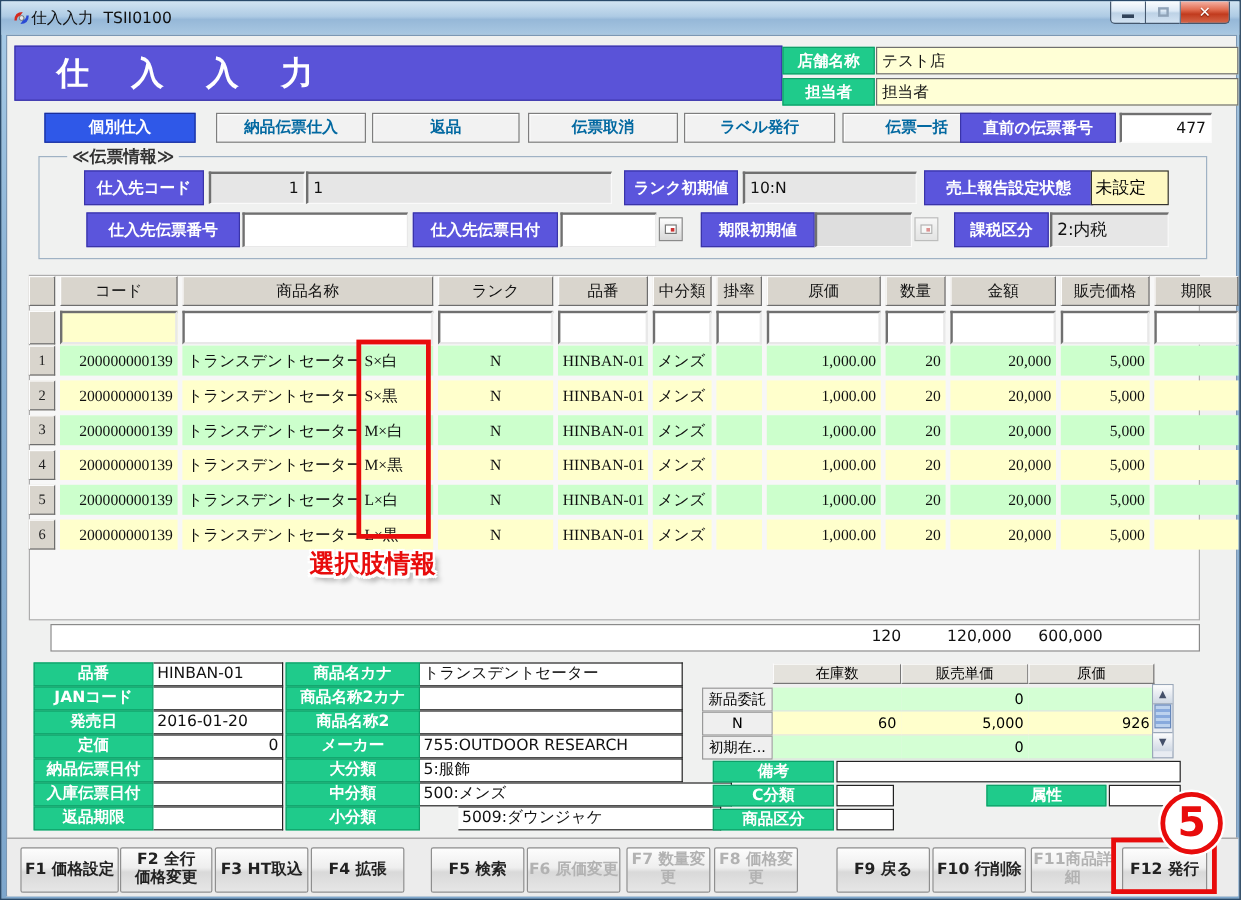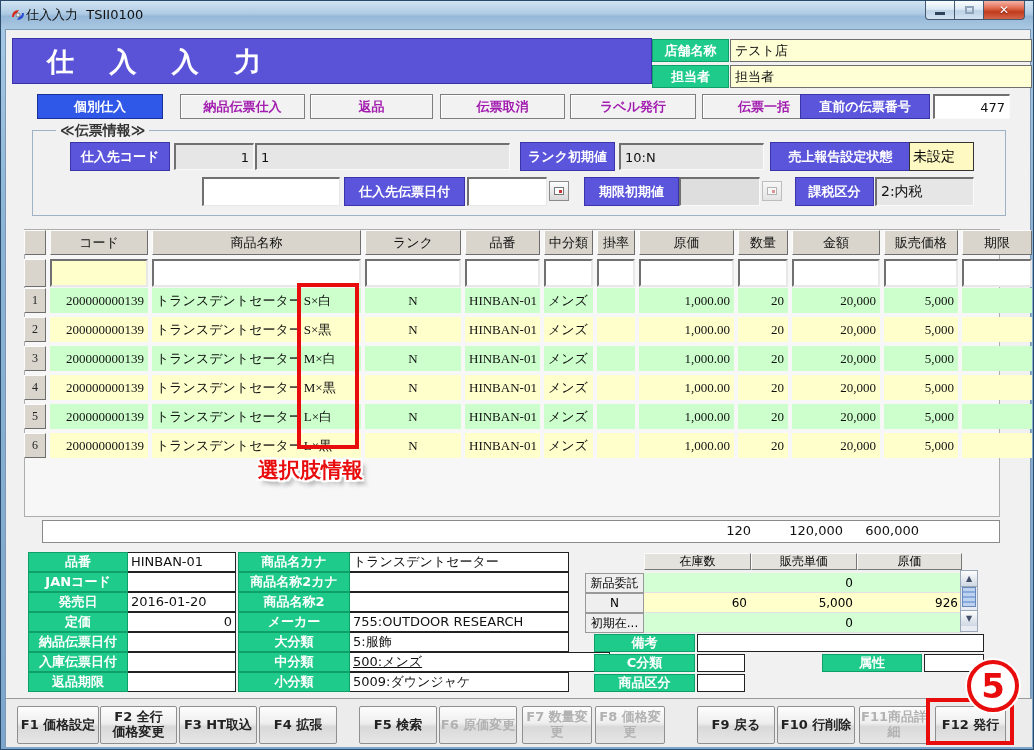--- a/index.html
+++ b/index.html
@@ -38,21 +38,21 @@
   .wfield { background:#fff; border-top:2px solid #707070; border-left:2px solid #707070;
     border-right:1px solid #e8e8e8; border-bottom:1px solid #e8e8e8; font-size:13px; padding:0 4px; color:#111; }
   .gfield { background:#e6e6e6; border-top:2px solid #707070; border-left:2px solid #707070;
     border-right:1px solid #fafafa; border-bottom:1px solid #fafafa; font-size:13px; padding:0 4px; color:#111; }
   .abs { position:absolute; }
   .vc { display:flex; align-items:center; }
   .vcc { display:flex; align-items:center; justify-content:center; }
   .rt { justify-content:flex-end; }
   
   .tabbtn { position:absolute; top:64px; height:25px; font-size:13px; font-weight:bold; text-align:center; line-height:23px;
-    background:#f2f2f2; color:#a21caf; border:1px solid #7e7e7e; box-shadow:inset 1px 1px 0 #fff; cursor:default; }
+    background:#f2f2f2; color:#0369a1; border:1px solid #7e7e7e; box-shadow:inset 1px 1px 0 #fff; cursor:default; }
   .tabbtn.active { background:#2f58e8; color:#fff; box-shadow:none; border-color:#1a2f9a; }
   
   .groupbox { position:absolute; left:26px; top:100px; width:974px; height:86px;
     border:1px solid #9fb2c4; }
   .legend { position:absolute; left:50px; top:92px; font-size:14px; font-weight:bold; color:#333;
     background:#f0f1f0; padding:0 4px; }
   .calbtn { background:linear-gradient(#fdfdfd,#d8d8d8); border:1px solid #8a8a8a; display:flex; align-items:center; justify-content:center; }
   .calglyph { width:10px; height:8px; border:1px solid #777; background:#fff; position:relative; }
   .calglyph:after { content:""; position:absolute; right:1px; bottom:1px; width:3px; height:3px; background:#c33; }
   
@@ -151,20 +151,21 @@
     <div class="legend">≪伝票情報≫</div>
 
     <div class="plabel abs vcc" style="left:64px;top:112px;width:100px;height:29px;">仕入先コード</div>
     <div class="gfield abs vc rt" style="left:168px;top:113px;width:80px;height:27px;">1</div>
     <div class="gfield abs vc" style="left:249px;top:113px;width:255px;height:27px;">1</div>
     <div class="plabel abs vcc" style="left:514px;top:112px;width:95px;height:29px;">ランク初期値</div>
     <div class="gfield abs vc" style="left:613px;top:113px;width:145px;height:27px;">10:N</div>
     <div class="plabel abs vcc" style="left:764px;top:112px;width:141px;height:29px;">売上報告設定状態</div>
     <div class="abs vc" style="left:903px;top:112px;width:65px;height:29px;background:#fef9c3;border:1px solid #333;font-size:14px;padding:0 3px;">未設定</div>
 
+    <div class="plabel abs vcc" style="left:66px;top:147px;width:128px;height:29px;">仕入先伝票番号</div>
     <div class="wfield abs vc" style="left:196px;top:147px;width:138px;height:29px;"></div>
     <div class="plabel abs vcc" style="left:338px;top:147px;width:121px;height:29px;">仕入先伝票日付</div>
     <div class="wfield abs vc" style="left:461px;top:147px;width:80px;height:29px;"></div>
     <div class="calbtn abs" style="left:543px;top:151px;width:20px;height:20px;">
         <span class="calglyph"></span>
       </div>
     <div class="plabel abs vcc" style="left:578px;top:147px;width:95px;height:29px;">期限初期値</div>
     <div class="gfield abs vc" style="left:673px;top:147px;width:81px;height:29px;background:#dedede;"></div>
     <div class="calbtn abs" style="left:756px;top:151px;width:20px;height:20px;opacity:.5;">
         <span class="calglyph"></span>
@@ -346,25 +347,25 @@
         <div class="dl-row">
           <div class="glabel dl-label" style="width:112px;">メーカー</div>
           <div class="dl-value" style="width:219px;">755:OUTDOOR RESEARCH</div>
         </div>
         <div class="dl-row">
           <div class="glabel dl-label" style="width:112px;">大分類</div>
           <div class="dl-value" style="width:219px;">5:服飾</div>
         </div>
         <div class="dl-row">
           <div class="glabel dl-label" style="width:112px;">中分類</div>
-          <div class="dl-value" style="width:260px;text-decoration:underline;">500:メンズ</div>
+          <div class="dl-value" style="width:260px;">500:メンズ</div>
         </div>
         <div class="dl-row">
           <div class="glabel dl-label" style="width:112px;">小分類</div>
-          <div class="dl-value" style="width:219px;">5009:ダウンジャケ</div>
+          <div class="dl-value" style="width:219px;margin-left:32px;">5009:ダウンジャケ</div>
         </div>
       </div>
 
     <div class="abs" id="stock" style="left: 579px; top: 523px; display: grid; grid-template-columns: 59px 107px 106px 105px; grid-auto-rows: 20px;">
         <div style="height:17px;"></div>
         <div class="st-h" style="height:17px;">在庫数</div>
         <div class="st-h" style="height:17px;">販売単価</div>
         <div class="st-h" style="height:17px;">原価</div>
         <div class="st-lab">新品委託</div>
         <div class="st-cell" style="background:#d4ffd4;"></div>

